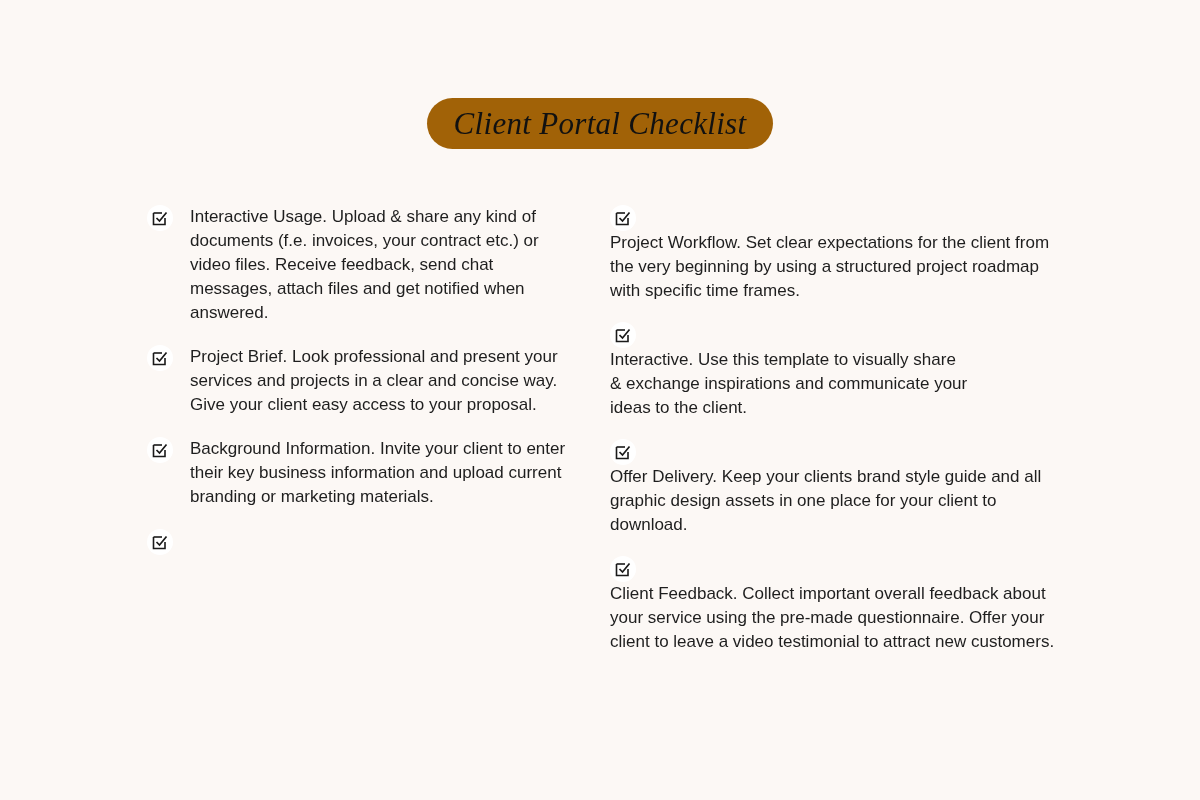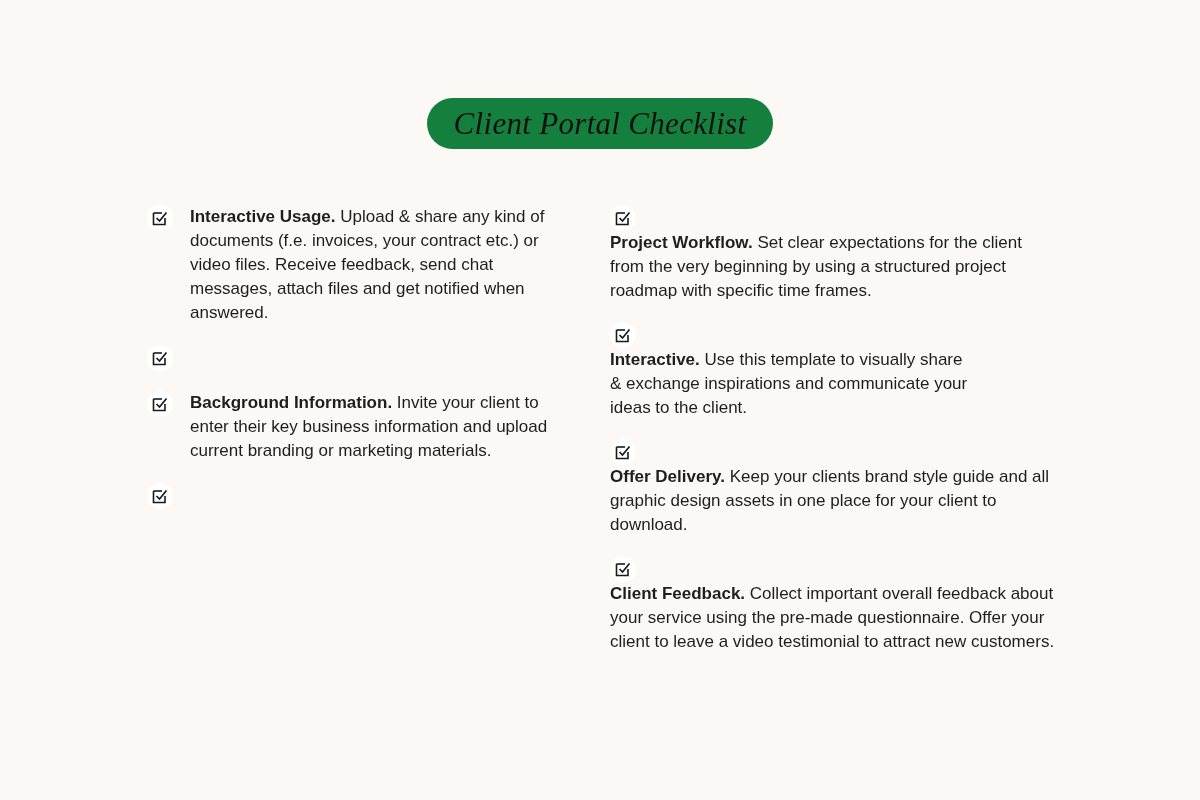--- a/index.html
+++ b/index.html
@@ -8,21 +8,21 @@
     background: #fcf8f5;
     position: relative;
     overflow: hidden;
     font-family: "Liberation Sans", sans-serif;
     color: #1c1c1c;
   }
   .title-pill {
     position: absolute;
     left: 427px; top: 98px;
     width: 346px; height: 51px;
-    background: #15803d;
+    background: #a16207;
     border-radius: 26px;
     display: flex; align-items: center; justify-content: center;
   }
   .title-pill h1 {
     margin: 0;
     font-family: "Liberation Serif", serif;
     font-style: italic;
     font-weight: normal;
     font-size: 31px;
     letter-spacing: 0.3px;
@@ -48,21 +48,21 @@
     display: flex; align-items: center; justify-content: center;
     margin-top: 0px;
     margin-right: 17px;
   }
   .check-wrap svg { width: 16px; height: 16px; display: block; }
   .text {
     font-size: 17px;
     line-height: 24px;
     color: #1e1e1e;
   }
-  .text .head { font-weight: bold; }
+  .text .head { font-weight: normal; }
 </style>
 </head>
 <body>
 
 <div class="title-pill">
   <h1>Client Portal Checklist</h1>
 </div>
 
 <div class="col col-left">
   <div class="item">
@@ -76,20 +76,21 @@
     <div class="text"><span class="head">Interactive Usage.</span> <span>Upload &amp; share any kind of documents (f.e. invoices, your contract etc.) or video files. Receive feedback, send chat messages, attach files and get notified when answered.</span></div>
   </div>
   <div class="item">
     <span class="check-wrap">
       <svg viewBox="0 0 16 16">
           <path d="M1.5 3 V14.5 H13 V8" fill="none" stroke="#1a1a1a" stroke-width="1.6"></path>
           <path d="M1.5 3 H10" fill="none" stroke="#1a1a1a" stroke-width="1.6"></path>
           <path d="M4.5 8 L7.5 11 L14.5 2.5" fill="none" stroke="#1a1a1a" stroke-width="1.7"></path>
         </svg>
     </span>
+    <div class="text"><span class="head">Project Brief.</span> <span>Look professional and present your services and projects in a clear and concise way. Give your client easy access to your proposal.</span></div>
   </div>
   <div class="item">
     <span class="check-wrap">
       <svg viewBox="0 0 16 16">
           <path d="M1.5 3 V14.5 H13 V8" fill="none" stroke="#1a1a1a" stroke-width="1.6"></path>
           <path d="M1.5 3 H10" fill="none" stroke="#1a1a1a" stroke-width="1.6"></path>
           <path d="M4.5 8 L7.5 11 L14.5 2.5" fill="none" stroke="#1a1a1a" stroke-width="1.7"></path>
         </svg>
     </span>
     <div class="text"><span class="head">Background Information.</span> <span>Invite your client to enter their key business information and upload current branding or marketing materials.</span></div>

